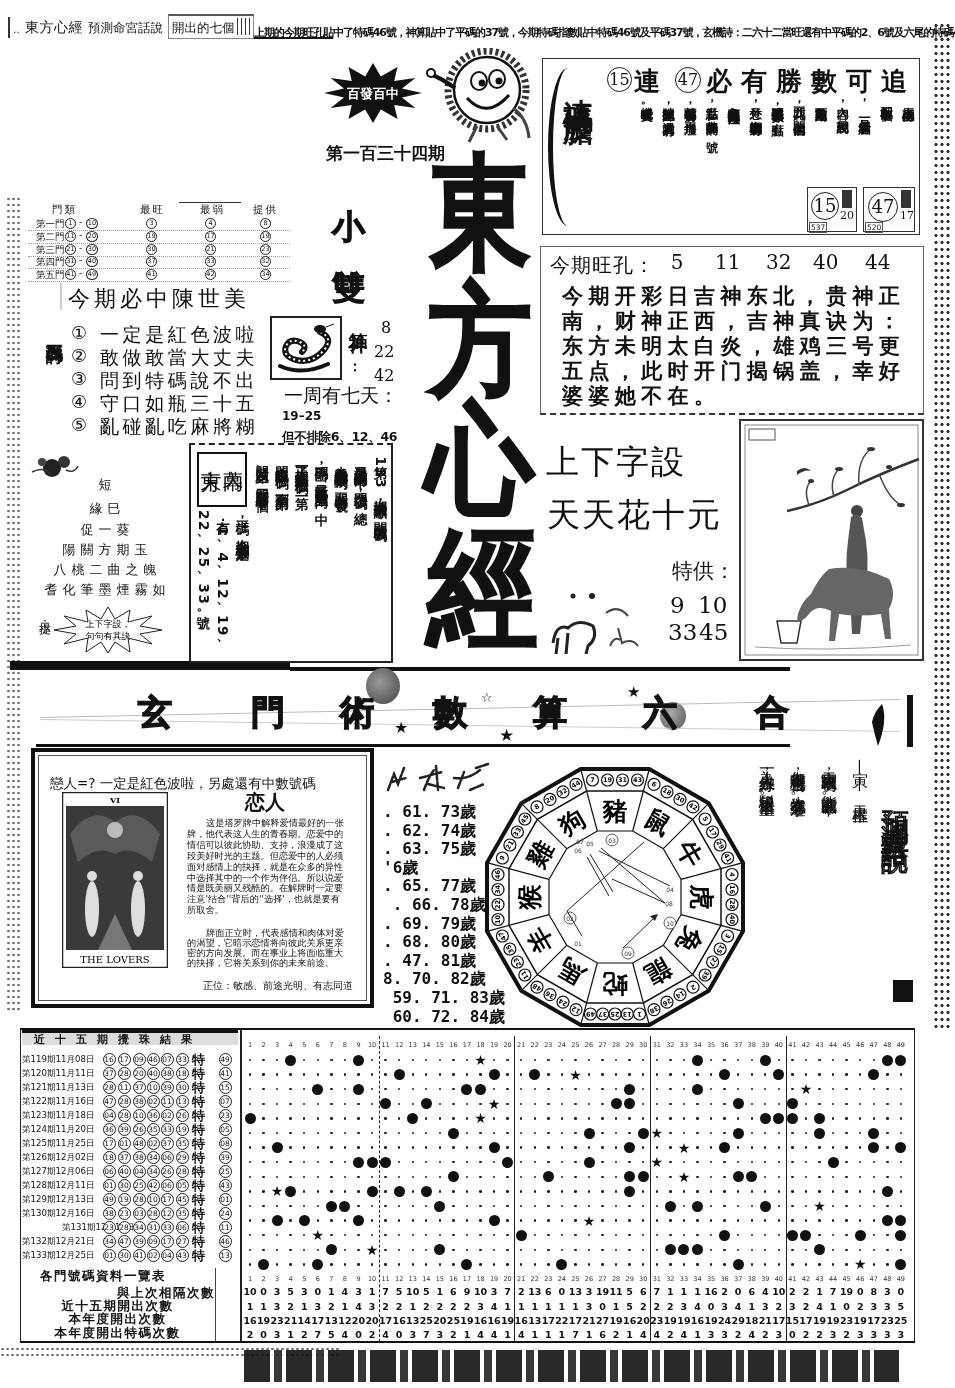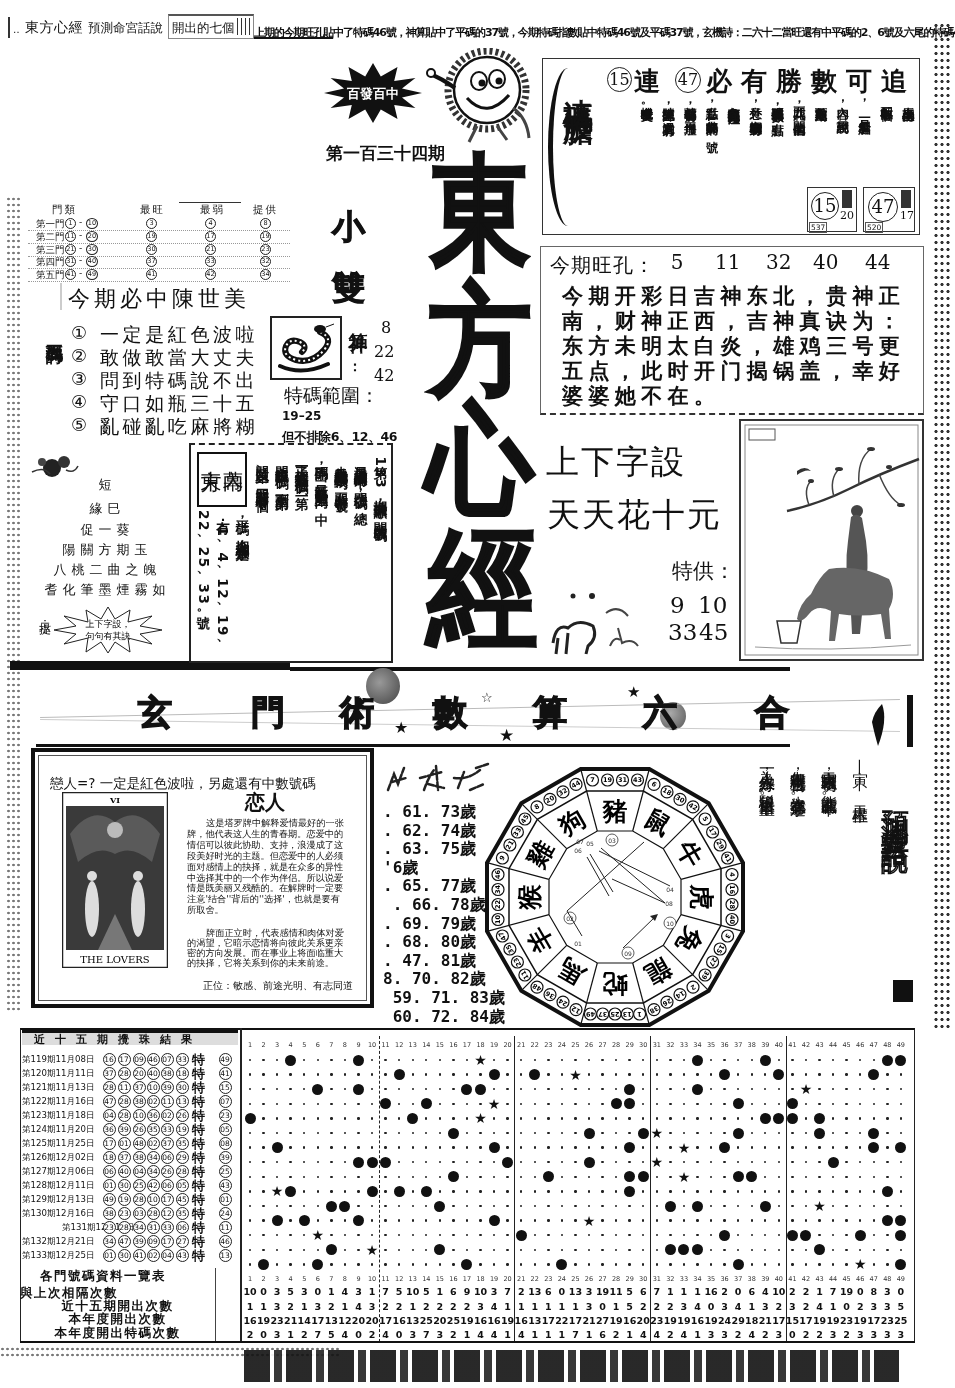--- a/index.html
+++ b/index.html
@@ -140,21 +140,21 @@
     <ellipse cx="48" cy="11" rx="6" ry="4" fill="#111"></ellipse>
     <path d="M54 9 L62 6" stroke="#111" stroke-width="1"></path>
     <path d="M8 48 Q30 58 56 46" fill="none" stroke="#111" stroke-width="4" stroke-linecap="round"></path>
   </svg>
 </div>
 <div class="a vt b" style="left:346px;top:318px;font-size:19px;">神算</div>
 <div class="a b" style="left:348px;top:358px;font-size:14px;">：</div>
 <div class="a serif" style="left:381px;top:318px;font-size:16px;">8</div>
 <div class="a serif" style="left:374px;top:342px;font-size:16px;">22</div>
 <div class="a serif" style="left:374px;top:366px;font-size:16px;">42</div>
-<div class="a nw" style="left:284px;top:383px;font-size:19px;">特碼範圍：</div>
+<div class="a nw" style="left:284px;top:383px;font-size:19px;">一周有七天：</div>
 <div class="a nw b" style="left:282px;top:409px;font-size:12px;">19–25</div>
 <div class="a nw b" style="left:282px;top:429px;font-size:12.5px;letter-spacing:-0.3px;">但不排除6、12、46</div>
 
 <svg class="a" style="left:30px;top:452px;" width="50" height="28" viewBox="0 0 50 28">
   <circle cx="22" cy="16" r="9" fill="#222"></circle>
   <circle cx="34" cy="10" r="6" fill="#333"></circle>
   <circle cx="12" cy="10" r="4" fill="#444"></circle>
   <path d="M2 20 Q14 14 20 22 M36 18 Q44 22 48 14" stroke="#333" stroke-width="1.5" fill="none"></path>
 </svg>
 <div class="a" id="short-poem" style="left:30px;top:0;width:155px;">
@@ -1535,21 +1535,21 @@
     <div class="gsm" style="left: 777.64px; top: 1263.2px;"></div>
     <div class="gsm" style="left: 791.2px; top: 1263.2px;"></div>
     <div class="gsm" style="left: 804.76px; top: 1263.2px;"></div>
     <div class="gsm" style="left: 818.32px; top: 1263.2px;"></div>
     <div class="gsm" style="left: 831.88px; top: 1263.2px;"></div>
     <div class="gsm" style="left: 845.44px; top: 1263.2px;"></div>
     <div class="gstar" style="left: 853.2px; top: 1257.4px;">★</div>
     <div class="gsm" style="left: 872.56px; top: 1263.2px;"></div>
     <div class="gsm" style="left: 886.12px; top: 1263.2px;"></div>
     <div class="gbig" style="left: 895.38px; top: 1258.9px;"></div>
-    <div class="a nw b" style="left: 20px; top: 1285px; width: 195px; text-align: left; font-size: 12.5px; letter-spacing: 1.5px;">與上次相隔次數</div>
+    <div class="a nw b" style="left: 20px; top: 1285px; width: 195px; text-align: right; font-size: 12.5px; letter-spacing: 1.5px;">與上次相隔次數</div>
     <div class="sval" style="left: 243px; top: 1286px;">10</div>
     <div class="sval" style="left: 256.56px; top: 1286px;">0</div>
     <div class="sval" style="left: 270.12px; top: 1286px;">3</div>
     <div class="sval" style="left: 283.68px; top: 1286px;">5</div>
     <div class="sval" style="left: 297.24px; top: 1286px;">3</div>
     <div class="sval" style="left: 310.8px; top: 1286px;">0</div>
     <div class="sval" style="left: 324.36px; top: 1286px;">1</div>
     <div class="sval" style="left: 337.92px; top: 1286px;">4</div>
     <div class="sval" style="left: 351.48px; top: 1286px;">3</div>
     <div class="sval" style="left: 365.04px; top: 1286px;">1</div>

